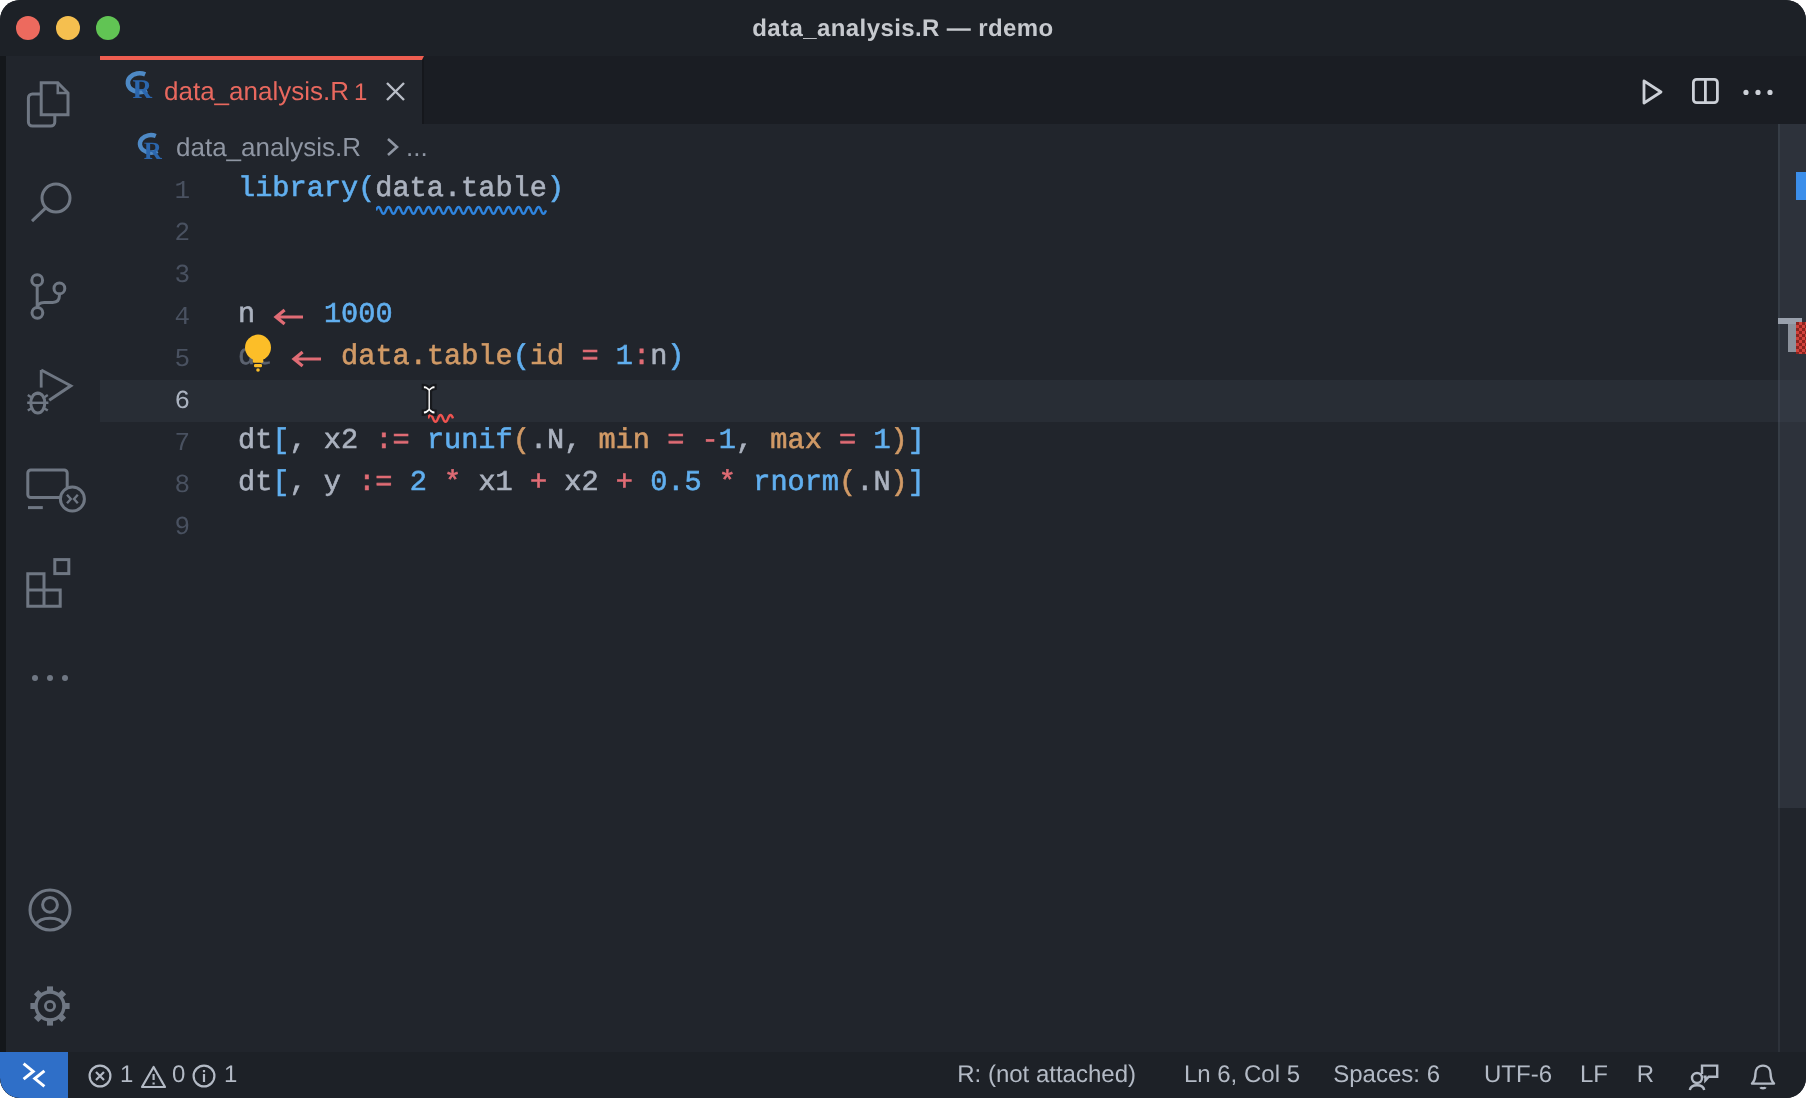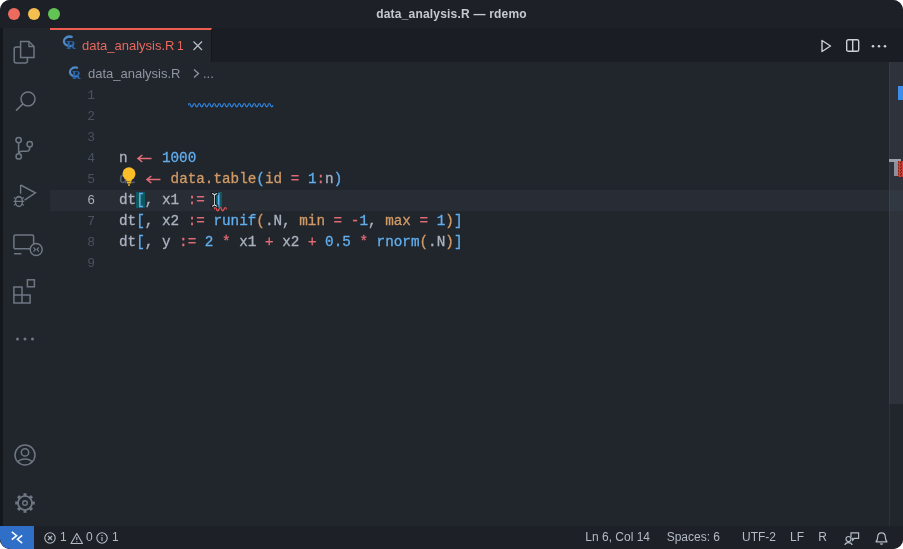--- a/index.html
+++ b/index.html
@@ -195,20 +195,21 @@
       <span style="position:absolute;left:141px;top:5px;">
           <svg width="10" height="13">
             <path d="M3 2.5 L7.5 6.5 L3 10.5" fill="none" stroke="#8f96a3" stroke-width="1.3"></path>
           </svg>
         </span>
       <span style="position:absolute;left:153px;top:0;line-height:23px;">...</span>
     </div>
     <div class="code">
       <div class="row">
           <span class="ln">1</span>
+          <span class="tx"><span class="c-b">library(</span><span class="c-f">data.table</span><span class="c-b">)</span></span>
         </div>
       <div class="row">
           <span class="ln">2</span>
           <span class="tx"> </span>
         </div>
       <div class="row">
           <span class="ln">3</span>
         </div>
       <div class="row">
           <span class="ln">4</span>
@@ -217,21 +218,20 @@
               </svg></span><span class="c-f"> </span><span class="c-b">1000</span></span>
         </div>
       <div class="row">
           <span class="ln">5</span>
           <span class="tx"><span class="c-d">dt</span><span class="c-f"> </span><span class="arr"><svg width="17" height="21">
                 <path d="M2 10.5 H15.5 M6.3 7 L2 10.5 L6.3 14" fill="none" stroke="#e06c75" stroke-width="1.6"></path>
               </svg></span><span class="c-f"> </span><span class="c-o">data.table</span><span class="c-b">(</span><span class="c-o">id</span><span class="c-f"> </span><span class="c-r">=</span><span class="c-f"> </span><span class="c-b">1</span><span class="c-r">:</span><span class="c-f">n</span><span class="c-b">)</span></span>
         </div>
       <div class="row cur">
           <span class="ln">6</span>
-          <span class="tx"><span class="c-f">dt</span><span class="c-b brk">[</span><span class="c-f">, x1 </span><span class="c-r">:=</span><span class="c-f"> </span><span class="c-b brk">]</span></span>
         </div>
       <div class="row">
           <span class="ln">7</span>
           <span class="tx"><span class="c-f">dt</span><span class="c-b">[</span><span class="c-f">, x2 </span><span class="c-r">:=</span><span class="c-f"> </span><span class="c-b">runif</span><span class="c-o">(</span><span class="c-f">.N, </span><span class="c-o">min</span><span class="c-f"> </span><span class="c-r">=</span><span class="c-f"> </span><span class="c-r">-</span><span class="c-b">1</span><span class="c-f">, </span><span class="c-o">max</span><span class="c-f"> </span><span class="c-r">=</span><span class="c-f"> </span><span class="c-b">1</span><span class="c-o">)</span><span class="c-b">]</span></span>
         </div>
       <div class="row">
           <span class="ln">8</span>
           <span class="tx"><span class="c-f">dt</span><span class="c-b">[</span><span class="c-f">, y </span><span class="c-r">:=</span><span class="c-f"> </span><span class="c-b">2</span><span class="c-f"> </span><span class="c-r">*</span><span class="c-f"> x1 </span><span class="c-r">+</span><span class="c-f"> x2 </span><span class="c-r">+</span><span class="c-f"> </span><span class="c-b">0.5</span><span class="c-f"> </span><span class="c-r">*</span><span class="c-f"> </span><span class="c-b">rnorm</span><span class="c-o">(</span><span class="c-f">.N</span><span class="c-o">)</span><span class="c-b">]</span></span>
         </div>
       <div class="row">
@@ -291,23 +291,24 @@
         </svg>
       </span>
     <span class="sitem" style="left:86px;">0</span>
     <span class="sitem" style="left:96px;top:5.5px;height:12px;">
         <svg width="13" height="13" fill="none" stroke="#b3bac5" stroke-width="1.1">
           <circle cx="6" cy="6" r="5.2"></circle>
           <path d="M6 5 V9 M6 3 V4.1"></path>
         </svg>
       </span>
     <span class="sitem" style="left:112px;">1</span>
-    <span class="sitem" style="right:253px;">Ln 6, Col 14</span>
+    <span class="sitem" style="right:335px;">R: (not attached)</span>
+    <span class="sitem" style="right:253px;">Ln 6, Col 5</span>
     <span class="sitem" style="right:183px;">Spaces: 6</span>
-    <span class="sitem" style="right:127px;">UTF-2</span>
+    <span class="sitem" style="right:127px;">UTF-6</span>
     <span class="sitem" style="right:99px;">LF</span>
     <span class="sitem" style="right:76px;">R</span>
     <span class="sitem" style="left:844px;top:4.5px;">
         <svg width="16" height="15" fill="none" stroke="#b3bac5" stroke-width="1.2">
           <circle cx="4.5" cy="8" r="2.5"></circle>
           <path d="M0.9 14 C1.4 10.8 7.6 10.8 8.1 14"></path>
           <path d="M7 6 V1.8 H14.6 V7.4 H10.4 L8.7 9.2 V7.4 H7.8"></path>
         </svg>
       </span>
     <span class="sitem" style="left:873.5px;top:4.5px;">

